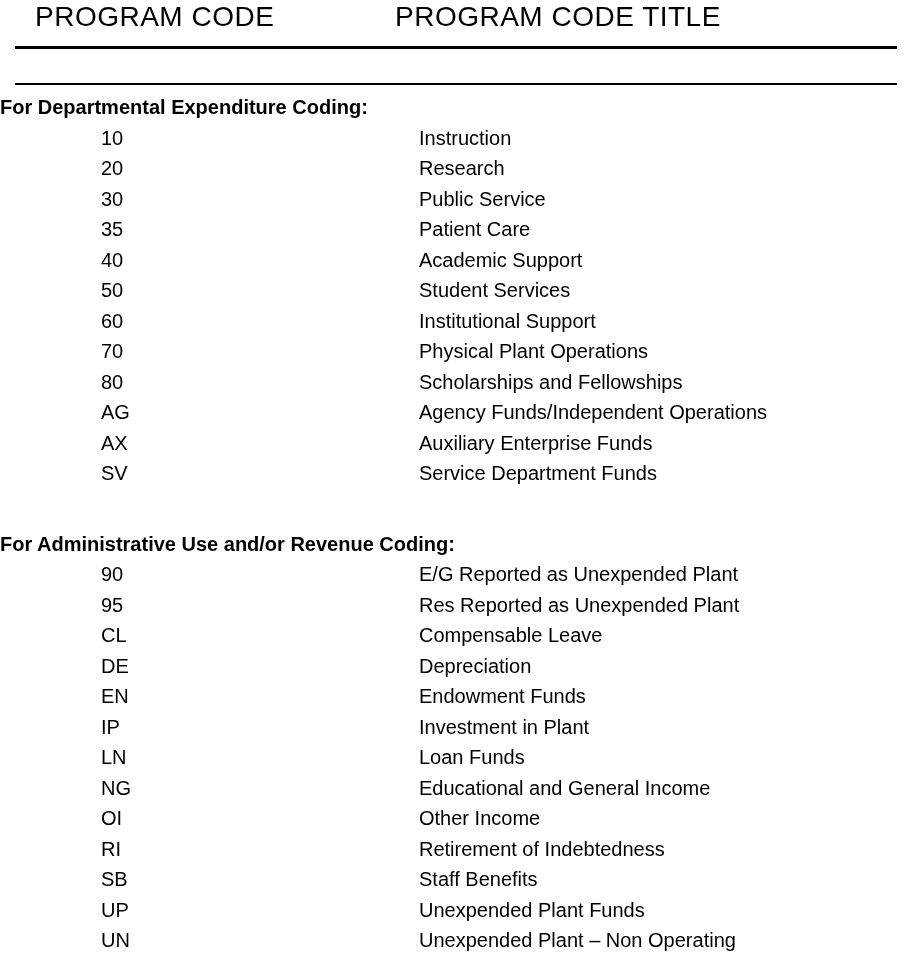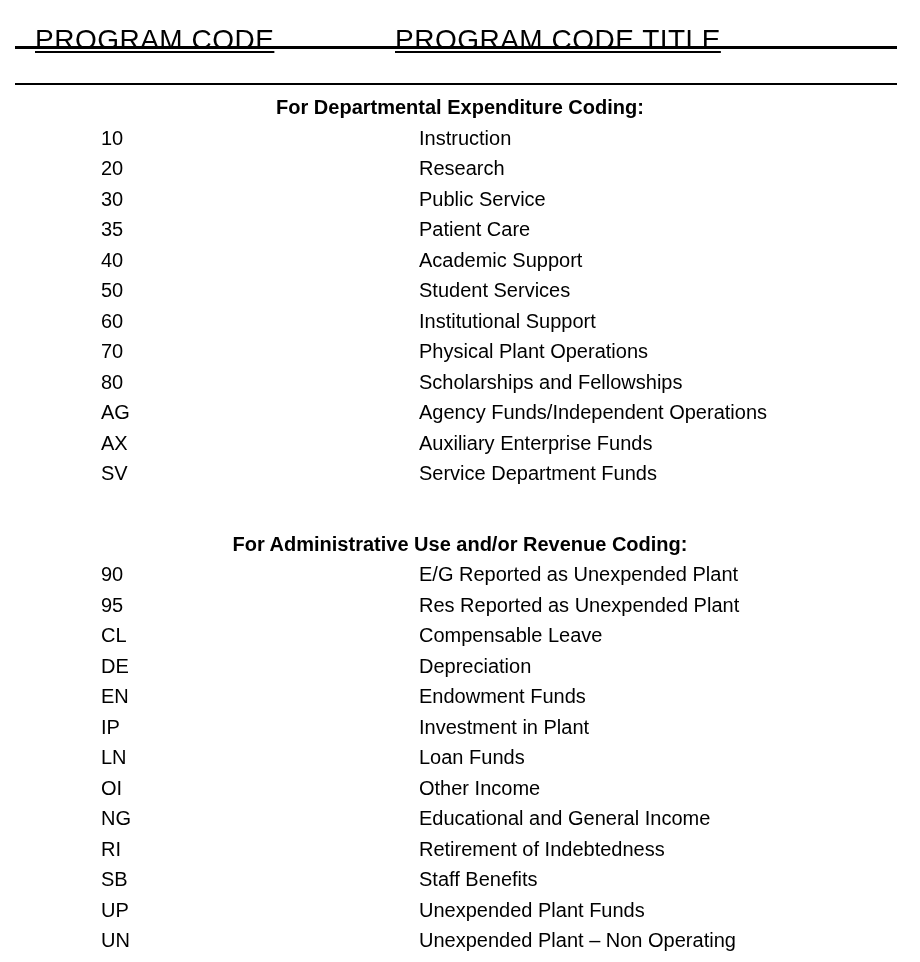--- a/index.html
+++ b/index.html
@@ -12,26 +12,25 @@
     width: 920px;
     height: 962px;
     background: #ffffff;
     color: #000000;
     font-family: "Liberation Sans", sans-serif;
     overflow: hidden;
   }
   
   .col-header {
     position: absolute;
-    top: 26px;
+    top: 3px;
     font-size: 28px;
     line-height: 28px;
     letter-spacing: 0.5px;
     white-space: nowrap;
-    text-decoration: underline;
   }
   .col-header.code-col   { left: 35px; }
   .col-header.title-col  { left: 395px; }
   
   .rule {
     position: absolute;
     left: 15px;
     width: 882px;
     background: #000000;
   }
@@ -41,21 +40,20 @@
   .content {
     position: absolute;
     top: 92px;
     left: 0;
     width: 920px;
   }
   .section + .section { margin-top: 40px; }
   .section-heading {
     height: 30.5px;
     line-height: 30.5px;
-    text-align: center;
     font-weight: bold;
     font-size: 20px;
     white-space: nowrap;
   }
   .row {
     position: relative;
     height: 30.5px;
     font-size: 20px;
   }
   .row .code {
@@ -158,26 +156,26 @@
         </div>
         <div class="row">
           <div class="code">IP</div>
           <div class="title">Investment in Plant</div>
         </div>
         <div class="row">
           <div class="code">LN</div>
           <div class="title">Loan Funds</div>
         </div>
         <div class="row">
+          <div class="code">NG</div>
+          <div class="title">Educational and General Income</div>
+        </div>
+        <div class="row">
           <div class="code">OI</div>
           <div class="title">Other Income</div>
-        </div>
-        <div class="row">
-          <div class="code">NG</div>
-          <div class="title">Educational and General Income</div>
         </div>
         <div class="row">
           <div class="code">RI</div>
           <div class="title">Retirement of Indebtedness</div>
         </div>
         <div class="row">
           <div class="code">SB</div>
           <div class="title">Staff Benefits</div>
         </div>
         <div class="row">

